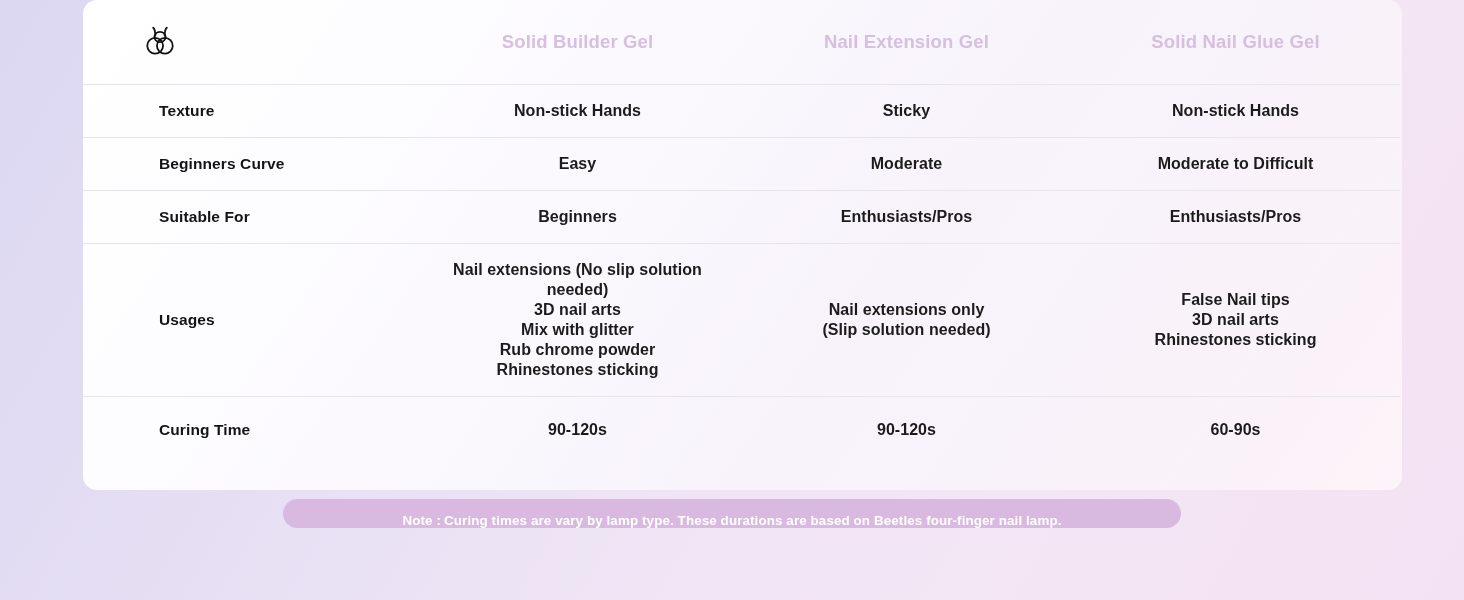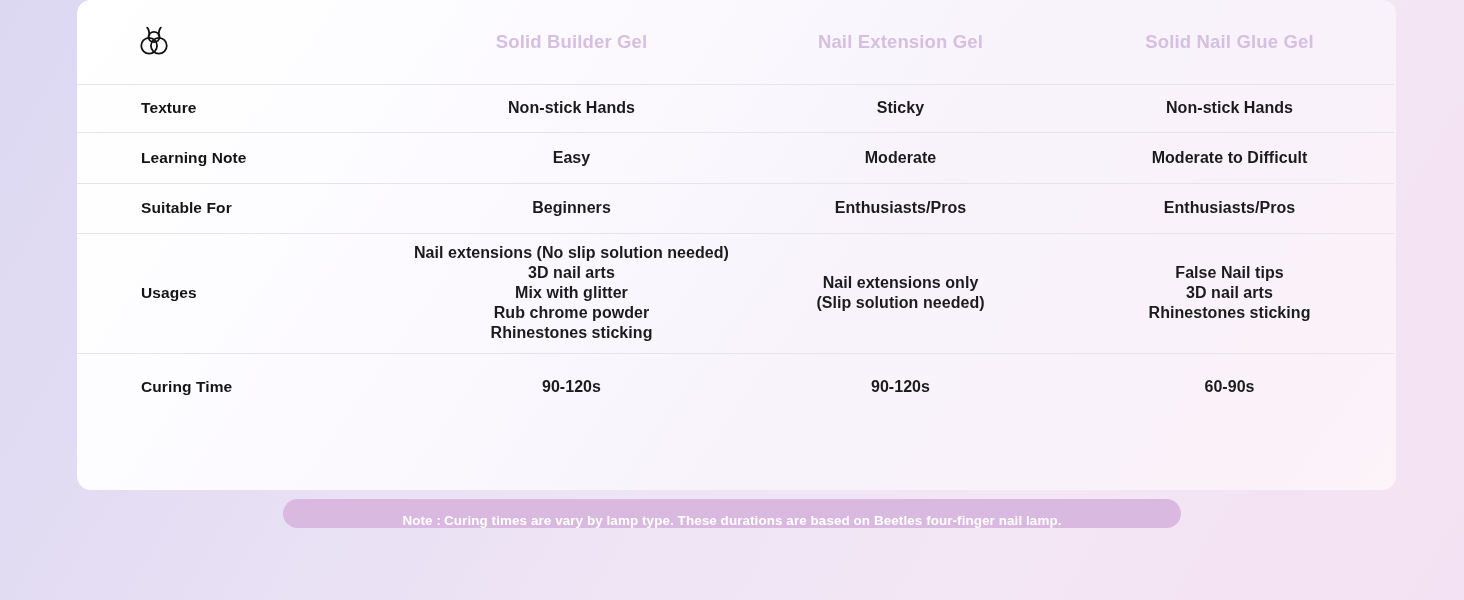--- a/index.html
+++ b/index.html
@@ -21,21 +21,21 @@
         #efe5f5 54%,
         #f3e6f5 72%,
         #f4e4f3 86%,
         #f2e2f3 100%);
     position: relative;
   }
 
   
   .card {
     position: absolute;
-    left: 77px;
+    left: 83px;
     top: 0;
     width: 1319px;
     height: 490px;
     border-radius: 14px 14px 14px 14px;
     background:
       linear-gradient(125deg,
         #ffffff 0%,
         #fdfcff 22%,
         #faf7fd 42%,
         #f8f3fb 60%,
@@ -82,21 +82,21 @@
     letter-spacing: 0.15px;
     color: #d6bfdf;
     text-align: center;
     white-space: nowrap;
   }
 
   
   tbody td {
     border-bottom: 1.6px solid #e6e4ea;
     vertical-align: middle;
-    padding: 4px;
+    padding: 16px;
   }
   tbody td.pad-cell { border-bottom: none; }
   tbody tr:last-child td { border-bottom: none; }
 
   .row-label {
     font-size: 15.5px;
     font-weight: 700;
     color: #141414;
     text-align: left;
     padding-left: 60px;
@@ -196,21 +196,21 @@
         </td>
         <td>
           <div class="cell-val">Non-stick Hands</div>
         </td>
         <td class="pad-cell"></td>
       </tr>
 
 
       <tr class="r-learning">
         <td>
-          <div class="row-label">Learning Note</div>
+          <div class="row-label">Beginners Curve</div>
         </td>
         <td>
           <div class="cell-val">Easy</div>
         </td>
         <td>
           <div class="cell-val">Moderate</div>
         </td>
         <td>
           <div class="cell-val">Moderate to Difficult</div>
         </td>

